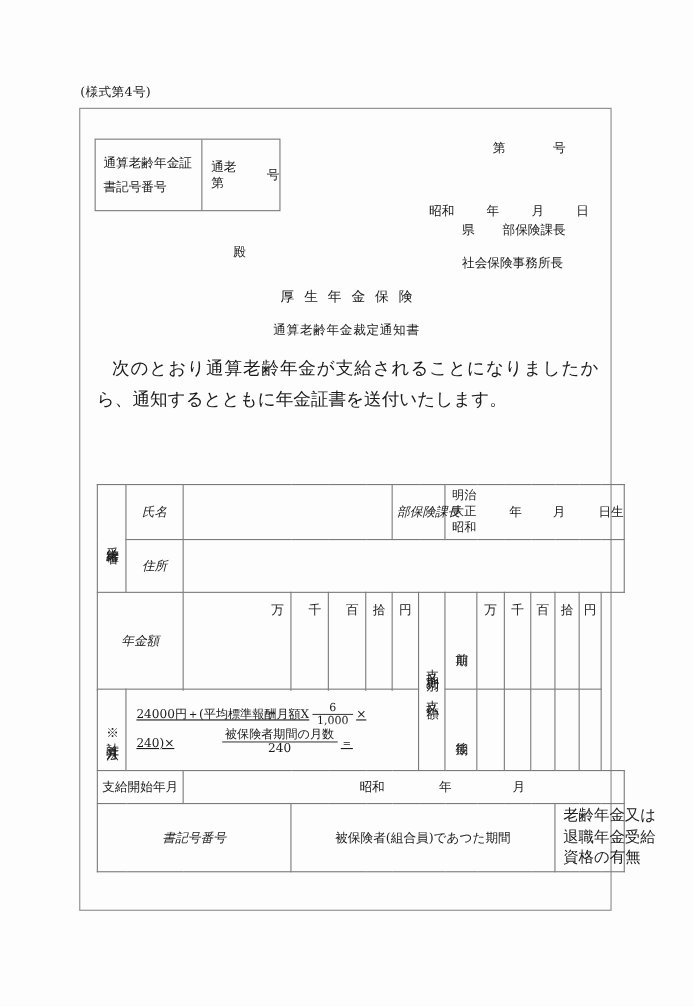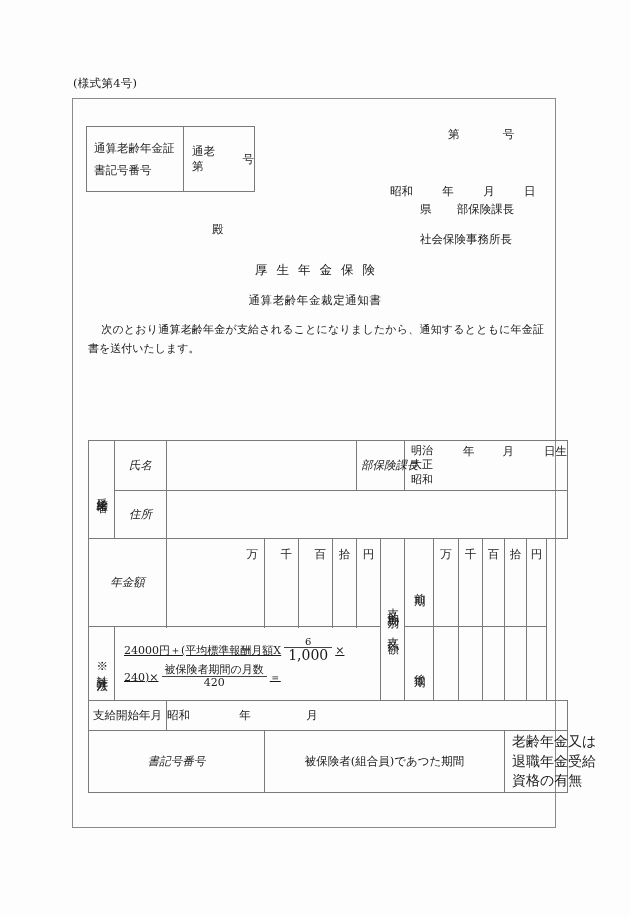--- a/index.html
+++ b/index.html
@@ -113,21 +113,21 @@
     font-size: 11.5px;
     letter-spacing: 0.6px;
     white-space: nowrap;
   }
 
   
   .para {
     position: absolute;
     left: 88px;
     width: 456px;
-    font-size: 11px;
+    font-size: 16px;
     line-height: 1.72;
     text-align: justify;
     text-justify: inter-character;
   }
   #para-1 { top: 321px; }
   #para-2 { top: 363px; }
   .para .indent { display: inline-block; width: 13px; }
 
   
   #main-table {
@@ -164,20 +164,21 @@
     padding: 0 9px;
     white-space: nowrap;
     font-style: italic;
   }
   .lbl-center { text-align: center; white-space: nowrap; }
   .lbl-right  { text-align: right; padding-right: 6px; white-space: nowrap; }
 
   
   .birth-cell {
     display: flex;
+    align-items: center;
     padding-left: 6px;
     white-space: nowrap;
   }
   .era-stack {
     display: flex;
     flex-direction: column;
     line-height: 1.28;
     font-size: 11px;
   }
   .birth-cell .b-gap-a { display: inline-block; width: 30px; }
@@ -202,27 +203,27 @@
     top: -1px;
   }
   .frac .num {
     display: block;
     font-size: 10px;
     padding: 0 4px;
     border-bottom: 1px solid #444;
   }
   .frac .den {
     display: block;
-    font-size: 14px;
+    font-size: 10px;
     padding: 0 4px;
   }
-  .frac.wide .num, .frac.wide .den { font-size: 11px; padding: 0 3px; }
-
-  
-  .start-row-val { text-align: left; white-space: nowrap; }
+  .frac.wide .num, .frac.wide .den { font-size: 11px; padding: 0 3px; margin-left: 40px; }
+
+  
+  .start-row-val { text-align: right; white-space: nowrap; }
   .start-row-val .gap1 { display: inline-block; width: 42px; }
   .start-row-val .gap2 { display: inline-block; width: 48px; }
   .start-row-val .tail { display: inline-block; width: 86px; }
 
   .multi-line {
     padding-left: 7px;
     line-height: 1.42;
     font-size: 14px;
     white-space: nowrap;
   }
@@ -390,21 +391,21 @@
     <tr>
       <td class="vert-cell" style="height:74px">
         <span class="vert-label">※計算方法</span>
       </td>
       <td colspan="6">
         <div class="formula">
           <div>
             <span>24000円＋(平均標準報酬月額X</span><span class="frac"><span class="num">6</span><span class="den">1,000</span></span><span>×</span>
           </div>
           <div>
-            <span>240)×</span><span class="frac wide"><span class="num">被保険者期間の月数</span><span class="den">420</span></span><span>＝</span>
+            <span>240)×</span><span class="frac wide"><span class="num">被保険者期間の月数</span><span class="den">240</span></span><span>＝</span>
           </div>
         </div>
       </td>
     </tr>
 
     <tr>
       <td colspan="2" style="height:30px">
         <div class="lbl-center">支給開始年月</div>
       </td>
       <td colspan="13">

